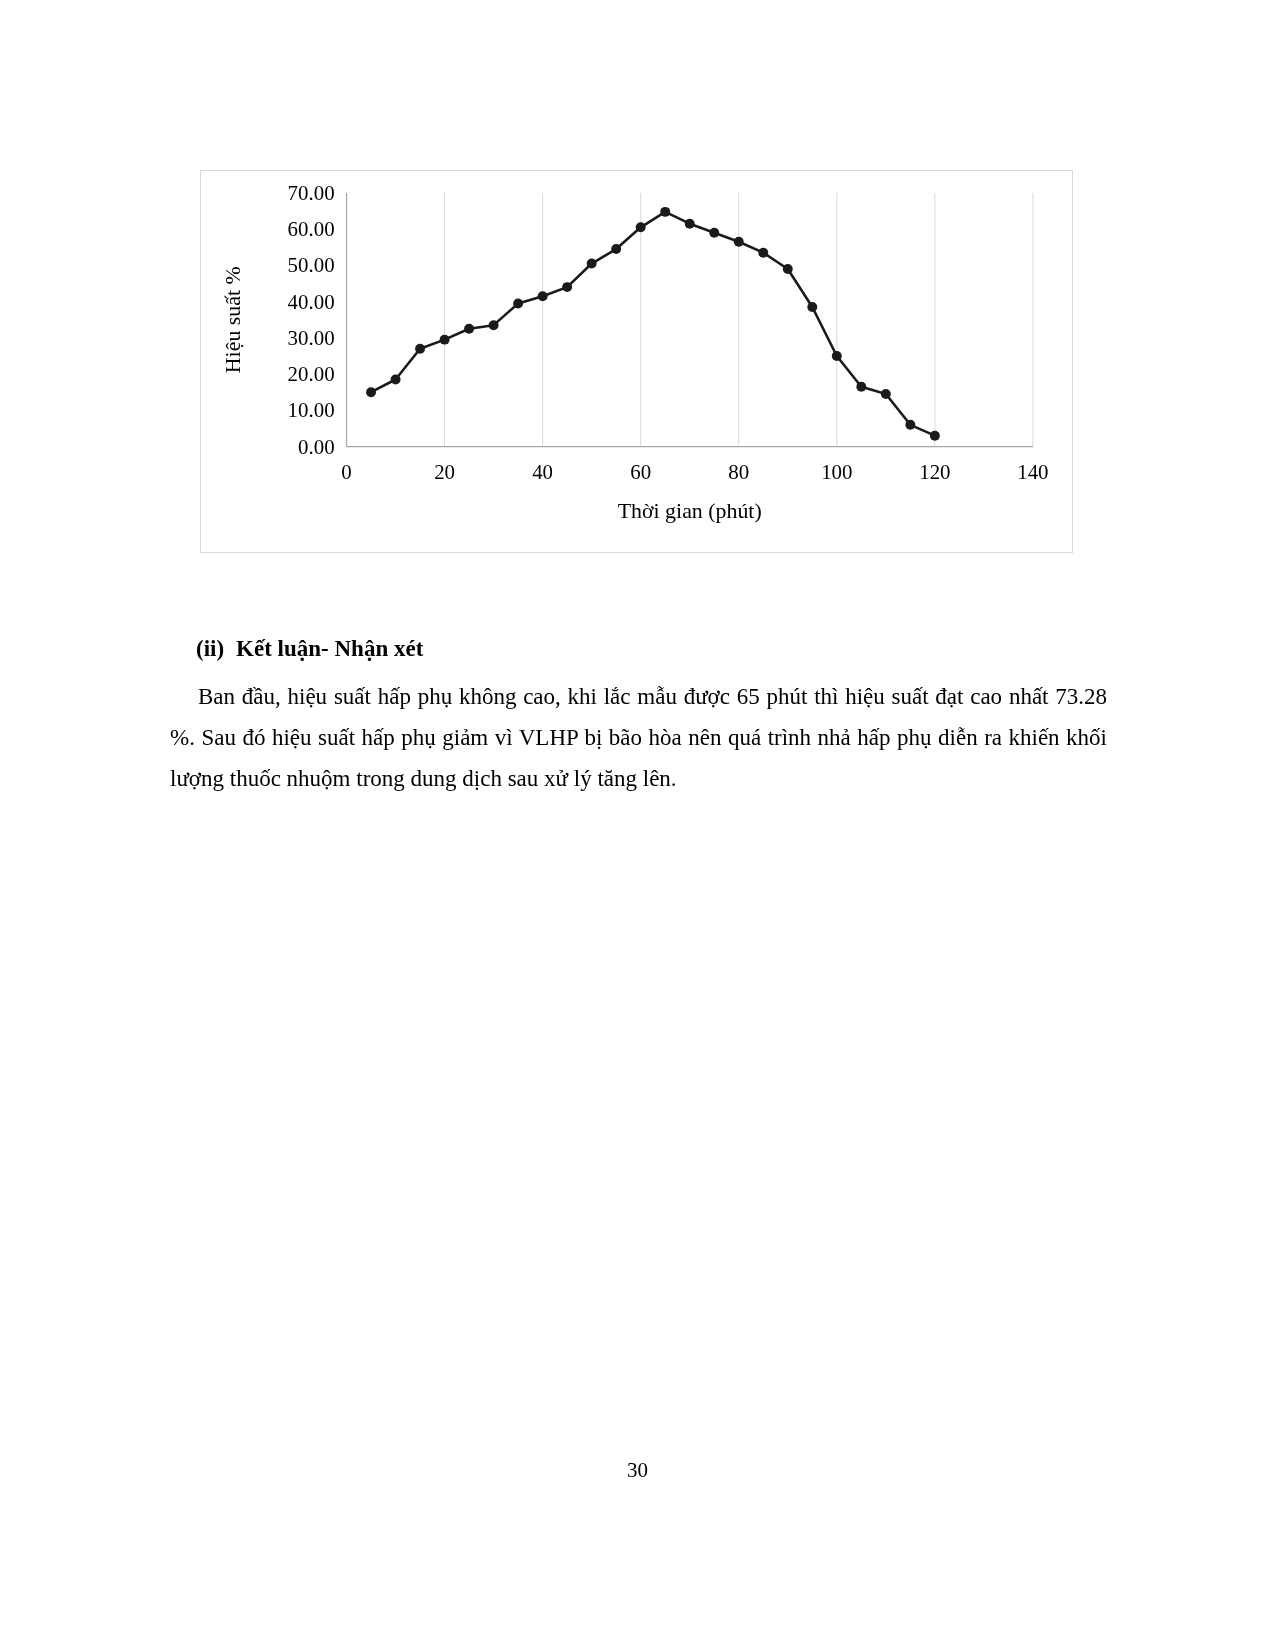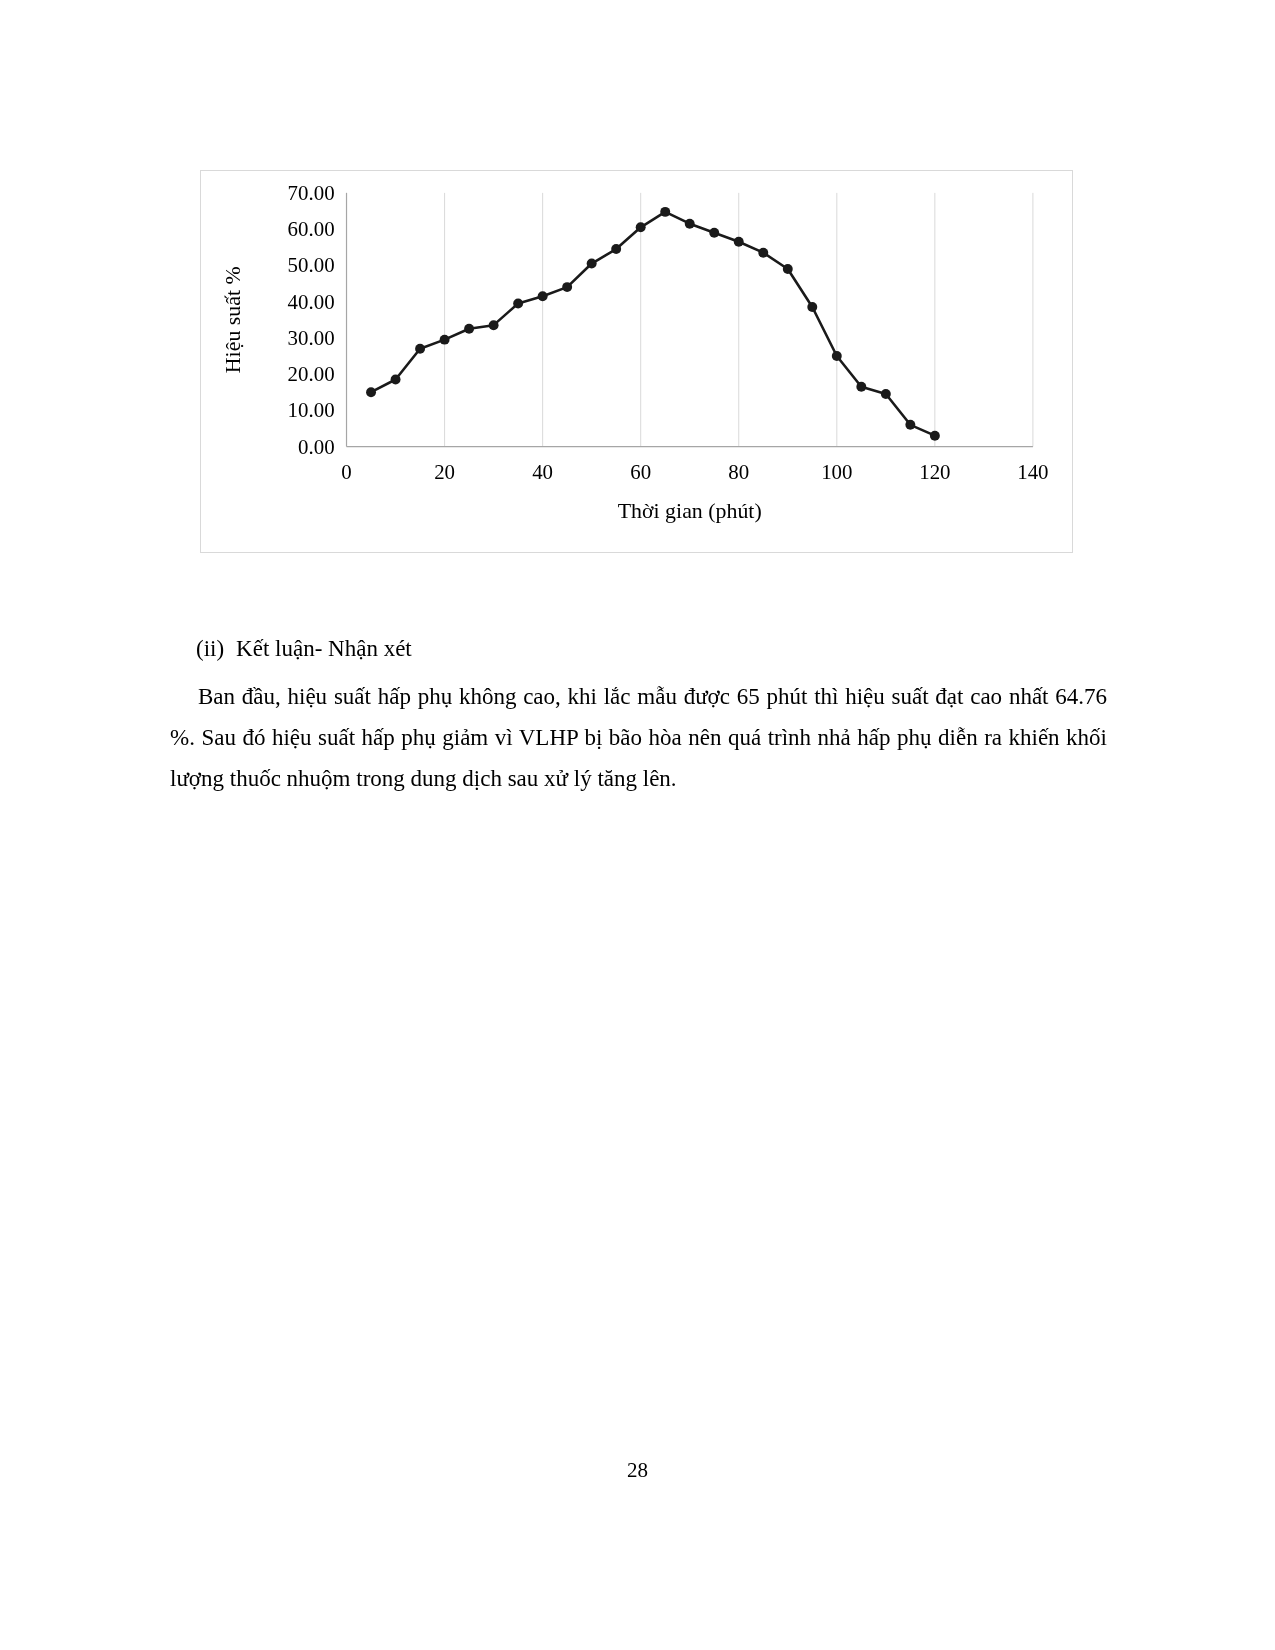--- a/index.html
+++ b/index.html
@@ -30,21 +30,21 @@
     top: 592px;
     width: 937px;
     font-style: italic;
     font-size: 22px;
     text-align: center;
   }
   .section-heading {
     position: absolute;
     left: 196px;
     top: 636px;
-    font-weight: normal;
+    font-weight: bold;
     font-size: 23px;
   }
   .section-heading .num { display: inline-block; margin-right: 12px; }
   .body-text {
     position: absolute;
     left: 170px;
     top: 676px;
     width: 937px;
     font-size: 23px;
     line-height: 41px;
@@ -121,17 +121,17 @@
         <text x="490" y="349" text-anchor="middle" font-size="22">Thời gian (phút)</text>
         <text x="38" y="149.5" text-anchor="middle" font-size="22" transform="rotate(-90 38 149.5)">Hiệu suất %</text>
       </svg>
   </div>
 
 
   <div class="section-heading">
     <span class="num">(ii)</span><span>Kết luận- Nhận xét</span>
   </div>
 
-  <div class="body-text">Ban đầu, hiệu suất hấp phụ không cao, khi lắc mẫu được 65 phút thì hiệu suất đạt cao nhất 64.76 %. Sau đó hiệu suất hấp phụ giảm vì VLHP bị bão hòa nên quá trình nhả hấp phụ diễn ra khiến khối lượng thuốc nhuộm trong dung dịch sau xử lý tăng lên.</div>
+  <div class="body-text">Ban đầu, hiệu suất hấp phụ không cao, khi lắc mẫu được 65 phút thì hiệu suất đạt cao nhất 73.28 %. Sau đó hiệu suất hấp phụ giảm vì VLHP bị bão hòa nên quá trình nhả hấp phụ diễn ra khiến khối lượng thuốc nhuộm trong dung dịch sau xử lý tăng lên.</div>
 
-  <div class="page-number">28</div>
+  <div class="page-number">30</div>
 
 </div>
 
 </body></html>

